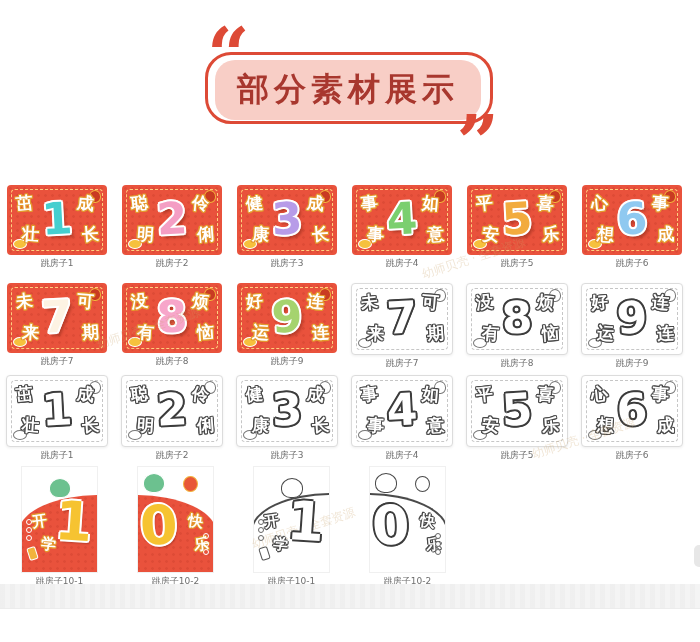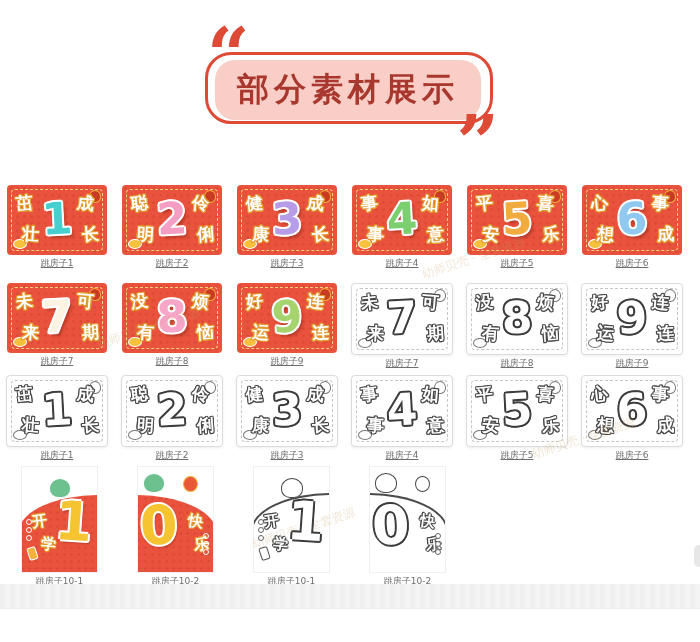--- a/index.html
+++ b/index.html
@@ -49,21 +49,21 @@
       1.5px 1.5px #3c3c3c,-1.5px -1.5px #3c3c3c,1.5px -1.5px #3c3c3c,-1.5px 1.5px #3c3c3c;}
 
   .deco{position:absolute;}
   .coin{left:6px;bottom:6px;width:12px;height:8px;border-radius:50%;}
   .card-unit.color .coin{background:#f6c13d;border:1.5px solid #fff;}
   .card-unit.outline .coin{background:#fff;border:1.2px solid #777;}
   .lantern{right:6px;top:5px;width:10px;height:11px;border-radius:50% 50% 45% 45%;}
   .card-unit.color .lantern{background:#c93b22;border:1.5px solid #f2b33c;}
   .card-unit.outline .lantern{background:#fff;border:1.2px solid #777;}
 
-  .card-label{margin-top:4px;font-size:9px;color:#6e6e6e;line-height:1;text-decoration:underline;}
+  .card-label{margin-top:4px;font-size:9px;color:#6e6e6e;line-height:1;}
 
   
   .tens-unit{display:flex;flex-direction:column;align-items:center;width:75px;}
   .tcard{position:relative;width:75px;height:105px;background:#fff;overflow:hidden;border:1px solid #f0f0f0;}
   .dome{position:absolute;left:-3px;right:-3px;bottom:-3px;height:80px;}
   .tens-unit.left  .dome{border-top-left-radius:100% 46%;}
   .tens-unit.right .dome{border-top-right-radius:100% 46%;}
   .tens-unit.color .dome{background:#e9523c;
       background-image:radial-gradient(rgba(120,10,0,.10) 1px,transparent 1.6px);background-size:7px 7px;}
   .tens-unit.outline .dome{background:#fff;border:2px solid #4a4a4a;border-bottom:0;}

